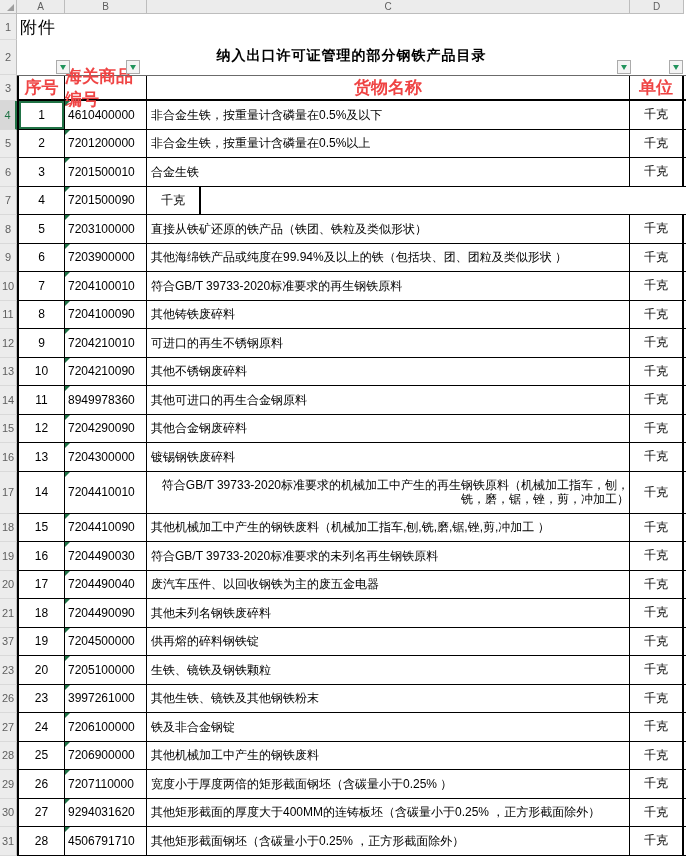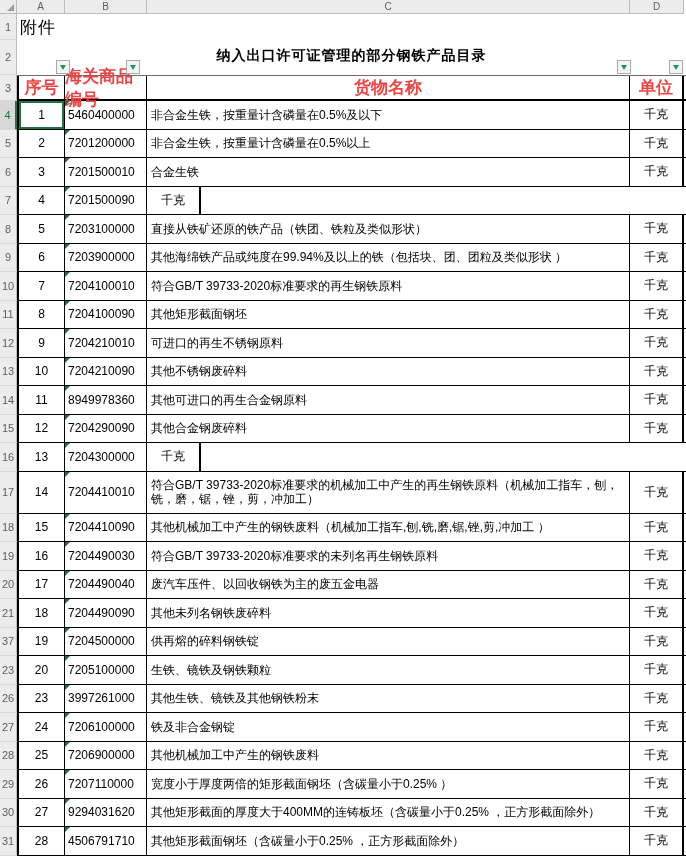--- a/index.html
+++ b/index.html
@@ -47,21 +47,21 @@
   
   .drow{height:28.5px;}
   .drow.tall{height:42px;}
   .drow .cells{border-bottom:1px solid #000;}
   .dc{box-sizing:border-box;border-right:1px solid #000;display:flex;align-items:center;font-size:12px;color:#000;
     overflow:hidden;white-space:nowrap;}
   .dc.ca{width:48px;justify-content:center;border-left:2px solid #000;}
   .dc.cb{width:82px;padding-left:3px;position:relative;}
   .dc.cc{width:483px;padding-left:4px;line-height:14px;}
   .dc.cd{width:54px;justify-content:center;border-right:2px solid #000;}
-  .drow.tall .dc.cc{white-space:normal;}
+  .drow.tall .dc.cc{white-space:normal;text-align:right;}
   .dc.ca.selcell{box-shadow:inset 0 0 0 2px #217346;}
   .txt-ind{position:absolute;top:0;left:0;width:0;height:0;border-top:5px solid #1e7145;border-right:5px solid transparent;}
 </style>
 </head>
 <body>
 
 <div class="sheet">
 
   <div class="colhead">
     <div class="corner">
@@ -109,21 +109,21 @@
     </div>
   </div>
 
   <div id="data-rows">
       <div class="row drow">
       <div class="gut sel">4</div>
       <div class="cells">
         <div class="dc ca selcell">1</div>
         <div class="dc cb">
           <span class="txt-ind"></span>
-          <span>5460400000</span>
+          <span>4610400000</span>
         </div>
         <div class="dc cc">非合金生铁，按重量计含磷量在0.5%及以下</div>
         <div class="dc cd">千克</div>
       </div>
     </div>
       <div class="row drow">
       <div class="gut">5</div>
       <div class="cells">
         <div class="dc ca">2</div>
         <div class="dc cb">
@@ -194,21 +194,21 @@
       </div>
     </div>
       <div class="row drow">
       <div class="gut">11</div>
       <div class="cells">
         <div class="dc ca">8</div>
         <div class="dc cb">
           <span class="txt-ind"></span>
           <span>7204100090</span>
         </div>
-        <div class="dc cc">其他矩形截面钢坯</div>
+        <div class="dc cc">其他铸铁废碎料</div>
         <div class="dc cd">千克</div>
       </div>
     </div>
       <div class="row drow">
       <div class="gut">12</div>
       <div class="cells">
         <div class="dc ca">9</div>
         <div class="dc cb">
           <span class="txt-ind"></span>
           <span>7204210010</span>
@@ -254,20 +254,21 @@
       </div>
     </div>
       <div class="row drow">
       <div class="gut">16</div>
       <div class="cells">
         <div class="dc ca">13</div>
         <div class="dc cb">
           <span class="txt-ind"></span>
           <span>7204300000</span>
         </div>
+        <div class="dc cc">镀锡钢铁废碎料</div>
         <div class="dc cd">千克</div>
       </div>
     </div>
       <div class="row drow tall">
       <div class="gut">17</div>
       <div class="cells">
         <div class="dc ca">14</div>
         <div class="dc cb">
           <span class="txt-ind"></span>
           <span>7204410010</span>

